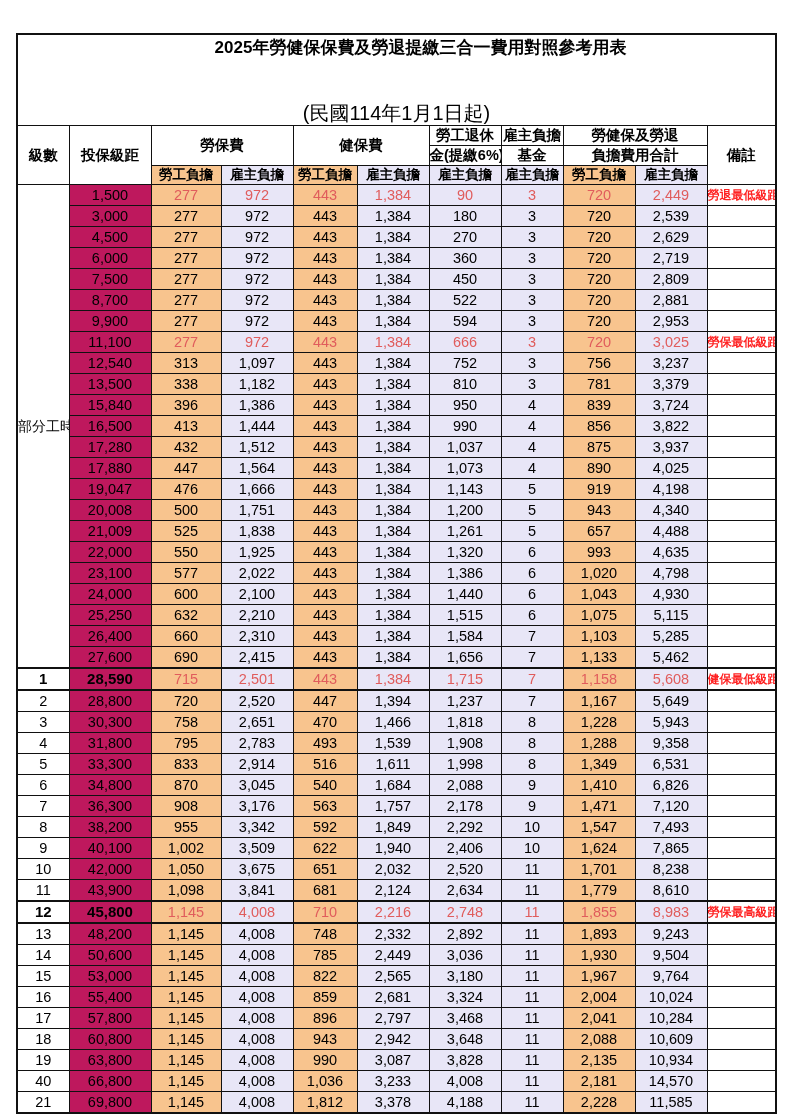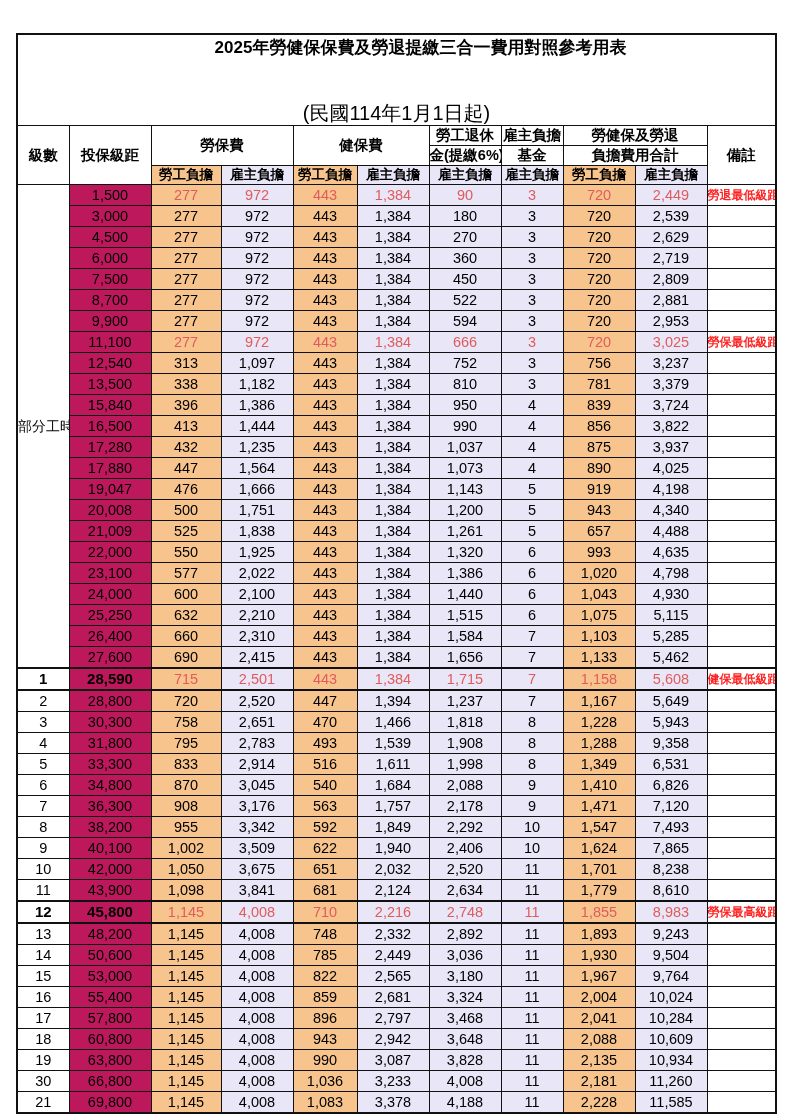--- a/index.html
+++ b/index.html
@@ -247,21 +247,21 @@
         <td class="lav">1,384</td>
         <td class="lav">990</td>
         <td class="lav">4</td>
         <td class="orange">856</td>
         <td class="lav">3,822</td>
         <td class="remark"></td>
       </tr>
       <tr>
         <td class="bracket">17,280</td>
         <td class="orange">432</td>
-        <td class="lav">1,235</td>
+        <td class="lav">1,512</td>
         <td class="orange">443</td>
         <td class="lav">1,384</td>
         <td class="lav">1,037</td>
         <td class="lav">4</td>
         <td class="orange">875</td>
         <td class="lav">3,937</td>
         <td class="remark"></td>
       </tr>
       <tr>
         <td class="bracket">17,880</td>
@@ -624,38 +624,38 @@
         <td class="lav">4,008</td>
         <td class="orange">990</td>
         <td class="lav">3,087</td>
         <td class="lav">3,828</td>
         <td class="lav">11</td>
         <td class="orange">2,135</td>
         <td class="lav">10,934</td>
         <td class="remark"></td>
       </tr>
       <tr>
-        <td class="level">30</td>
+        <td class="level">40</td>
         <td class="bracket">66,800</td>
         <td class="orange">1,145</td>
         <td class="lav">4,008</td>
         <td class="orange">1,036</td>
         <td class="lav">3,233</td>
         <td class="lav">4,008</td>
         <td class="lav">11</td>
         <td class="orange">2,181</td>
-        <td class="lav">11,260</td>
+        <td class="lav">14,570</td>
         <td class="remark"></td>
       </tr>
       <tr>
         <td class="level">21</td>
         <td class="bracket">69,800</td>
         <td class="orange">1,145</td>
         <td class="lav">4,008</td>
-        <td class="orange">1,083</td>
+        <td class="orange">1,812</td>
         <td class="lav">3,378</td>
         <td class="lav">4,188</td>
         <td class="lav">11</td>
         <td class="orange">2,228</td>
         <td class="lav">11,585</td>
         <td class="remark"></td>
       </tr>
     </tbody>
 </table>
 

